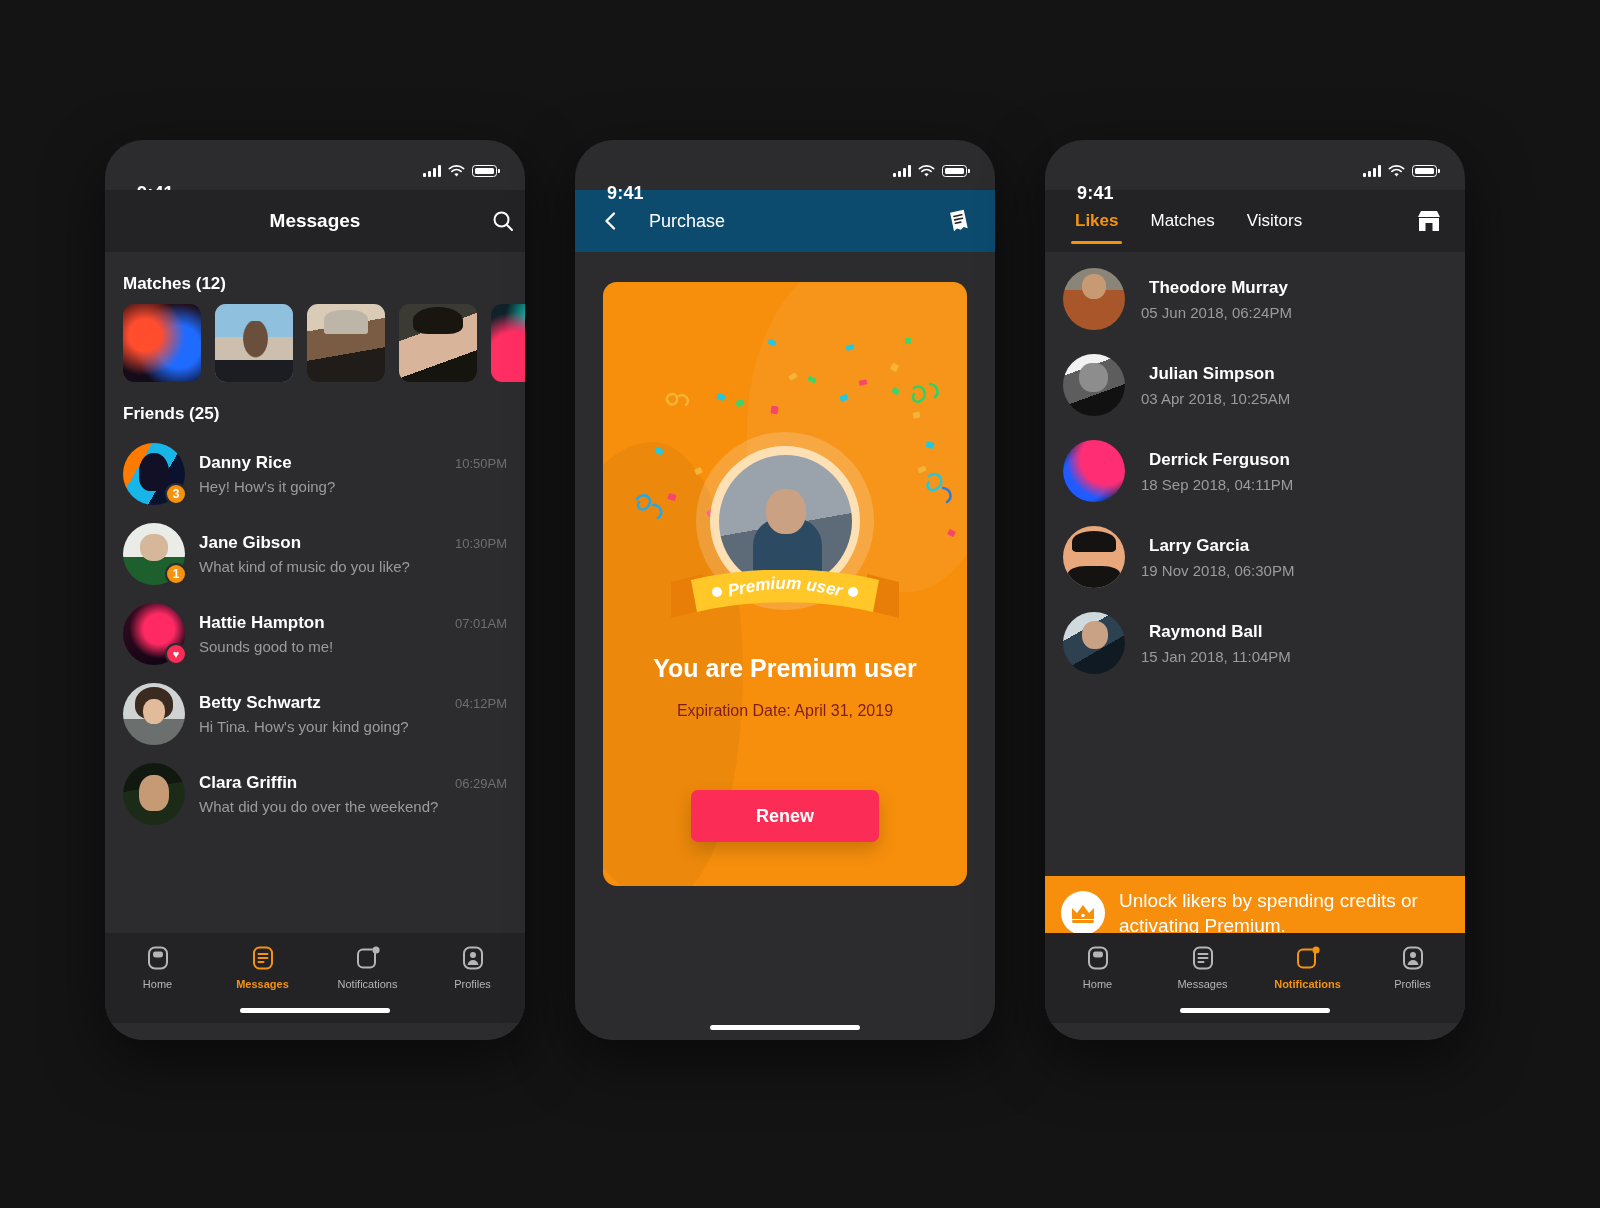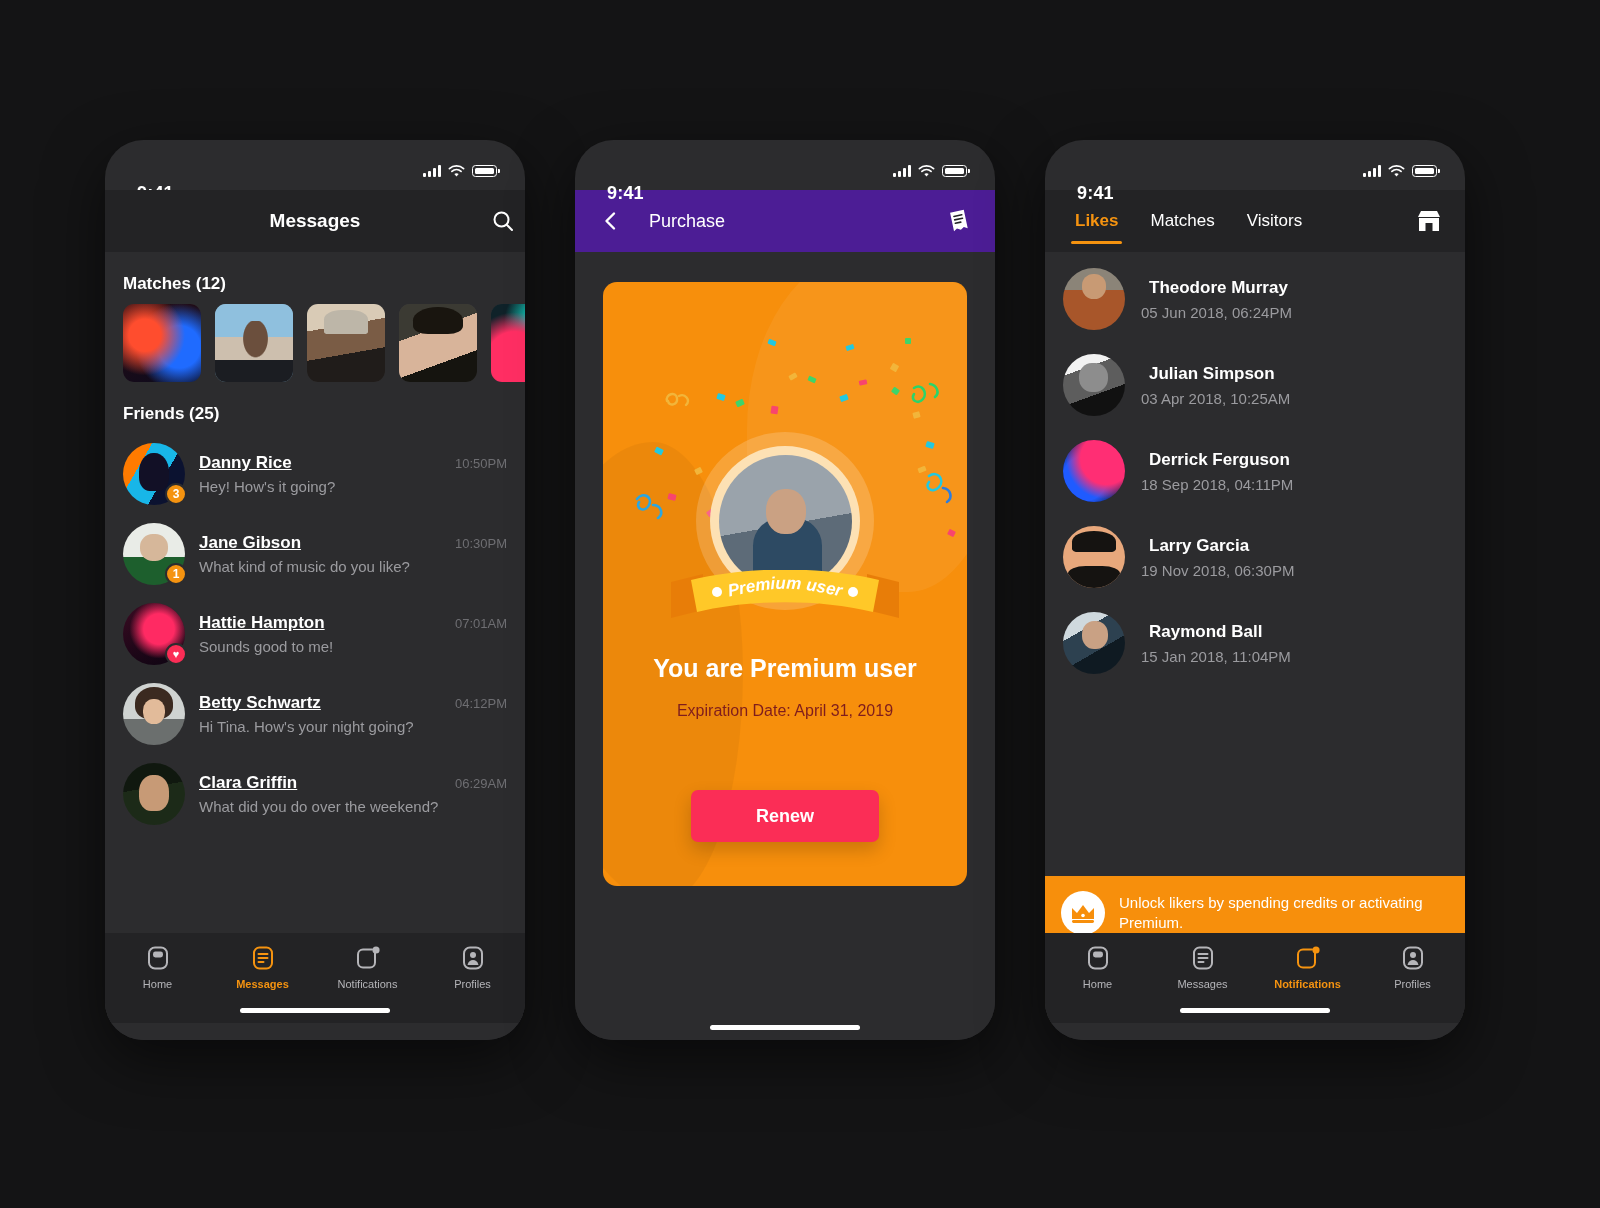--- a/index.html
+++ b/index.html
@@ -77,40 +77,40 @@
   .badge {
     position:absolute; right:-2px; bottom:0px;
     min-width:22px; height:22px; border-radius:50%;
     background:#f59310; color:#fff; font-size:12px; font-weight:bold;
     display:flex; align-items:center; justify-content:center;
     border:2px solid #2c2c2e;
   }
   .badge.heart { background:#fb2d56; font-size:11px; }
   .friend-main { flex:1; min-width:0; }
   .friend-top { display:flex; align-items:baseline; justify-content:space-between; }
-  .friend-name { color:#fff; font-size:17px; font-weight:bold;text-decoration:underline; }
+  .friend-name { color:#fff; font-size:17px; font-weight:bold; }
   .friend-time { color:#6e6e72; font-size:13px; }
   .friend-msg { color:#9b9b9f; font-size:15px; margin-top:5px; white-space:nowrap; overflow:hidden; text-overflow:ellipsis; }
 
   
   .tabbar {
     position:absolute; left:0; right:0; bottom:17px; height:90px;
     background:#232325; display:flex; align-items:flex-start; padding-top:12px;
   }
   .tab { flex:1; display:flex; flex-direction:column; align-items:center; gap:7px; }
   .tab .tlabel { font-size:11px; color:#b5b5b9; }
   .tab.active .tlabel { color:#f59310; font-weight:bold; }
   .home-indicator {
     position:absolute; bottom:10px; left:50%; transform:translateX(-50%);
     width:150px; height:5px; border-radius:3px; background:#fff;
   }
 
   
   .segbar {
-    background:#4c1d95; height:62px; display:flex; align-items:center;
+    background:#0c4a6e; height:62px; display:flex; align-items:center;
     padding:0 14px; gap:0;
   }
   .seg {
     font-size:18px; color:#fff; padding:0 16px; position:relative;
     height:62px; display:flex; align-items:center;
   }
   .seg.active { color:#f59310; font-weight:bold; }
   .seg.active::after {
     content:""; position:absolute; left:10px; right:10px; bottom:8px;
     height:3px; background:#f59310; border-radius:2px;
@@ -174,21 +174,21 @@
   .like-name { color:#fff; font-size:17px; font-weight:bold;margin-left:8px; }
   .like-date { color:#9b9b9f; font-size:15px; margin-top:6px; }
   .promo {
     position:absolute; left:0; right:0; bottom:90px; height:74px;
     background:#f78f0c; display:flex; align-items:center; gap:14px; padding:0 16px;
   }
   .promo-circle {
     width:44px; height:44px; flex:0 0 44px; border-radius:50%; background:#fff;
     display:flex; align-items:center; justify-content:center;
   }
-  .promo-text { color:#fff; font-size:15px; line-height:1.32; }
+  .promo-text { color:#fff; font-size:19px; line-height:1.32; }
 
   
   .ph { position:absolute; inset:0; }
   .p-neon1 { background:
       radial-gradient(circle at 28% 40%, #ff4d2e 0 22%, transparent 55%),
       radial-gradient(circle at 72% 55%, #1f6bff 0 30%, transparent 62%),
       linear-gradient(150deg,#2a0d12,#0a0a1e); }
   .p-street { background:
       linear-gradient(180deg,#8fc0de 0 42%, #cdbfae 42% 72%, #1b1d22 72%),
       #6f93a8; }
@@ -367,21 +367,21 @@
           <div class="avatar">
             <div class="pic">
                 <span class="ph p-curly"></span>
               </div>
           </div>
           <div class="friend-main">
             <div class="friend-top">
               <span class="friend-name">Betty Schwartz</span>
               <span class="friend-time">04:12PM</span>
             </div>
-            <div class="friend-msg">Hi Tina. How's your night going?</div>
+            <div class="friend-msg">Hi Tina. How's your kind going?</div>
           </div>
         </div>
 
         <div class="friend-row">
           <div class="avatar">
             <div class="pic">
                 <span class="ph p-glasses"></span>
               </div>
           </div>
           <div class="friend-main">

